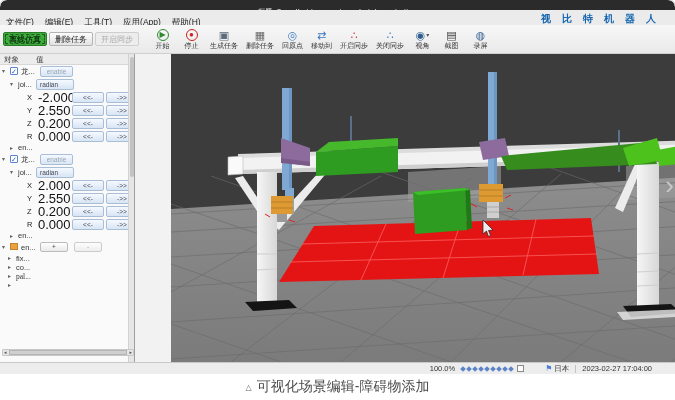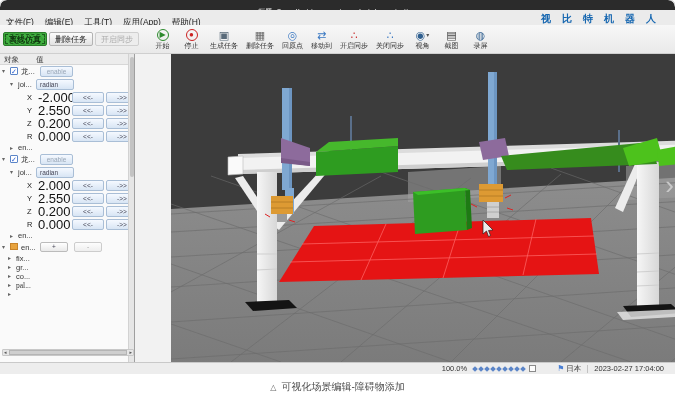--- a/index.html
+++ b/index.html
@@ -58,32 +58,32 @@
   .vthumb{position:absolute;left:1px;top:3px;width:4px;height:120px;background:#c3c3c3;border-radius:2px;}
   .hscroll{position:absolute;left:2px;bottom:6px;width:132px;height:7px;background:#e6e6e6;border:1px solid #c8c8c8;border-radius:1px;}
   .hthumb{position:absolute;left:6px;top:0px;width:118px;height:5px;background:#cfcfcf;border:1px solid #b5b5b5;}
   .harrow{position:absolute;top:0;font-size:5px;line-height:5px;color:#555;}
   .harrow.l{left:1px;} .harrow.r{right:1px;}
   
   .viewport{position:relative;width:532px;height:100%;background:#3c3c3c;overflow:hidden;}
   .viewport svg{position:absolute;left:0;top:0;}
   .chev{position:absolute;right:1px;top:118px;font-size:26px;color:#c9c9c9;line-height:26px;cursor:pointer;}
   
-  .statusbar{position:absolute;left:0;top:362px;width:675px;height:12px;background:#ededed;border-top:1px solid #c9c9c9;display:flex;align-items:center;justify-content:flex-end;gap:6px;padding-right:11px;}
+  .statusbar{position:absolute;left:0;top:362px;width:675px;height:12px;background:#ededed;border-top:1px solid #c9c9c9;display:flex;align-items:center;justify-content:flex-end;gap:6px;padding-right:23px;}
   .statusbar .txt{font-size:7.5px;color:#333;line-height:11px;}
   .zslider{display:flex;align-items:center;gap:2px;width:78px;}
   .ztick{width:4px;height:4px;background:#5b85c8;transform:rotate(45deg);}
   .zhandle{width:7px;height:7px;background:#fdfdfd;border:1px solid #8a8a8a;margin-left:2px;}
   .lang{display:flex;align-items:center;gap:2px;}
   .lang-ic{font-size:8px;color:#4a7fd4;line-height:10px;}
   .sep{width:1px;height:8px;background:#c2c2c2;}
   
   .caption{position:absolute;left:0;top:374px;width:675px;height:26px;background:#fff;display:flex;align-items:center;justify-content:center;gap:5px;}
   .cap-marker{font-size:8px;color:#6a6a6a;}
-  .cap-text{font-size:10px;color:#4d4d4d;}
+  .cap-text{font-size:14px;color:#4d4d4d;}
 </style>
 </head>
 <body>
 
 <div class="shot">
   <div class="app">
 
     <div class="titlebar">
       <span>标题: Speedbot-two_gantry_robot-demostration</span>
     </div>
@@ -266,24 +266,20 @@
             <div class="prow h13">
               <span class="arw" style="left: 2px;">▾</span>
               <span class="envicon"></span>
               <span class="lbl" style="left: 21px;">en...</span>
               <span class="pbtn add-btn">+</span>
               <span class="pbtn rem-btn">-</span>
             </div>
             <div class="prow h9">
               <span class="arw" style="left: 8px;">▸</span>
               <span class="lbl" style="left: 16px;">fix...</span>
-            </div>
-            <div class="prow h9">
-              <span class="arw" style="left: 8px;">▸</span>
-              <span class="lbl" style="left: 16px;">gr...</span>
             </div>
             <div class="prow h9">
               <span class="arw" style="left: 8px;">▸</span>
               <span class="lbl" style="left: 16px;">co...</span>
             </div>
             <div class="prow h9">
               <span class="arw" style="left: 8px;">▸</span>
               <span class="lbl" style="left: 16px; font-family: Liberation Serif, serif;">pal...</span>
             </div>
             <div class="prow h9">

